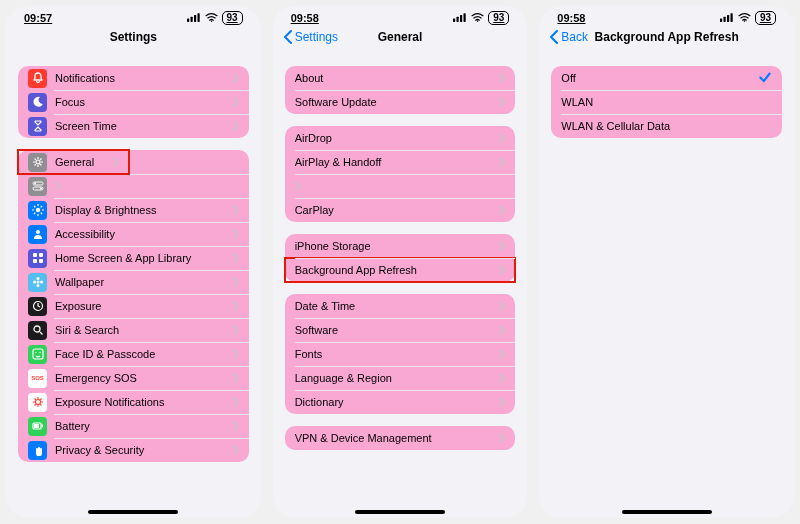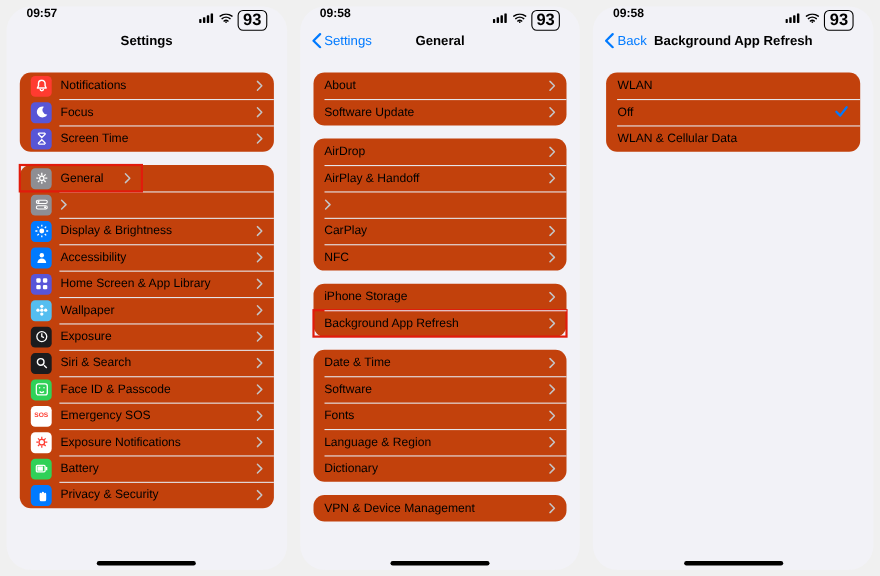--- a/index.html
+++ b/index.html
@@ -16,29 +16,31 @@
     background: #f2f2f7;
     border-radius: 22px;
     overflow: hidden;
     display: flex;
     flex-direction: column;
     position: relative;
   }
   .status-bar {
     height: 24px;
     display: flex;
+    align-items: center;
     justify-content: space-between;
     padding: 0 18px;
     font-size: 11px;
     font-weight: 600;
     color: #000;
+    text-decoration: underline;
   }
   .status-right { display: flex; align-items: center; gap: 4px; }
   .bat-pill {
-    font-size: 15px;
+    font-size: 10px;
     font-weight: 700;
     padding: 1px 4px;
     border: 1.2px solid #000;
     border-radius: 5px;
     line-height: 1;
   }
   .nav {
     height: 30px;
     display: flex;
     justify-content: center;
@@ -56,21 +58,21 @@
     font-weight: 400;
     font-size: 12px;
   }
   .nav .back svg { width: 10px; height: 14px; }
   .content {
     flex: 1;
     overflow: hidden;
     padding: 0 12px;
   }
   .group {
-    background: #c2410c;
+    background: #f9a8d4;
     border-radius: 10px;
     margin-top: 12px;
   }
   .group.first { margin-top: 6px; }
   .row {
     display: flex;
     align-items: center;
     height: 24px;
     padding: 0 10px;
     position: relative;
@@ -441,28 +443,20 @@
           </span>
         </div>
         <div class="row">
           <span class="label">CarPlay</span>
           <span class="chev">
             <svg viewBox="0 0 6 10">
               <path d="M1 1l4 4-4 4" fill="none" stroke="currentColor" stroke-width="1.4" stroke-linecap="round" stroke-linejoin="round"></path>
             </svg>
           </span>
         </div>
-        <div class="row">
-          <span class="label">NFC</span>
-          <span class="chev">
-            <svg viewBox="0 0 6 10">
-              <path d="M1 1l4 4-4 4" fill="none" stroke="currentColor" stroke-width="1.4" stroke-linecap="round" stroke-linejoin="round"></path>
-            </svg>
-          </span>
-        </div>
       </div>
       <div class="group">
         <div class="row">
           <span class="label">iPhone Storage</span>
           <span class="chev">
             <svg viewBox="0 0 6 10">
               <path d="M1 1l4 4-4 4" fill="none" stroke="currentColor" stroke-width="1.4" stroke-linecap="round" stroke-linejoin="round"></path>
             </svg>
           </span>
         </div>
@@ -552,27 +546,27 @@
         <svg viewBox="0 0 10 14">
           <path d="M8 1 2 7l6 6" fill="none" stroke="currentColor" stroke-width="2" stroke-linecap="round" stroke-linejoin="round"></path>
         </svg>
         <span>Back</span>
       </div>
       <span>Background App Refresh</span>
     </div>
     <div class="content">
       <div class="group first">
         <div class="row">
-          <span class="label">WLAN</span>
-        </div>
-        <div class="row">
           <span class="label">Off</span>
           <span class="check"><svg viewBox="0 0 12 12" width="14" height="14">
               <path d="M2 6.5 5 9.5 10 3" fill="none" stroke="currentColor" stroke-width="1.8" stroke-linecap="round" stroke-linejoin="round"></path>
             </svg></span>
         </div>
         <div class="row">
+          <span class="label">WLAN</span>
+        </div>
+        <div class="row">
           <span class="label">WLAN &amp; Cellular Data</span>
         </div>
       </div>
     </div>
     <div class="home-indicator"></div>
   </div>
 
 </body></html>

